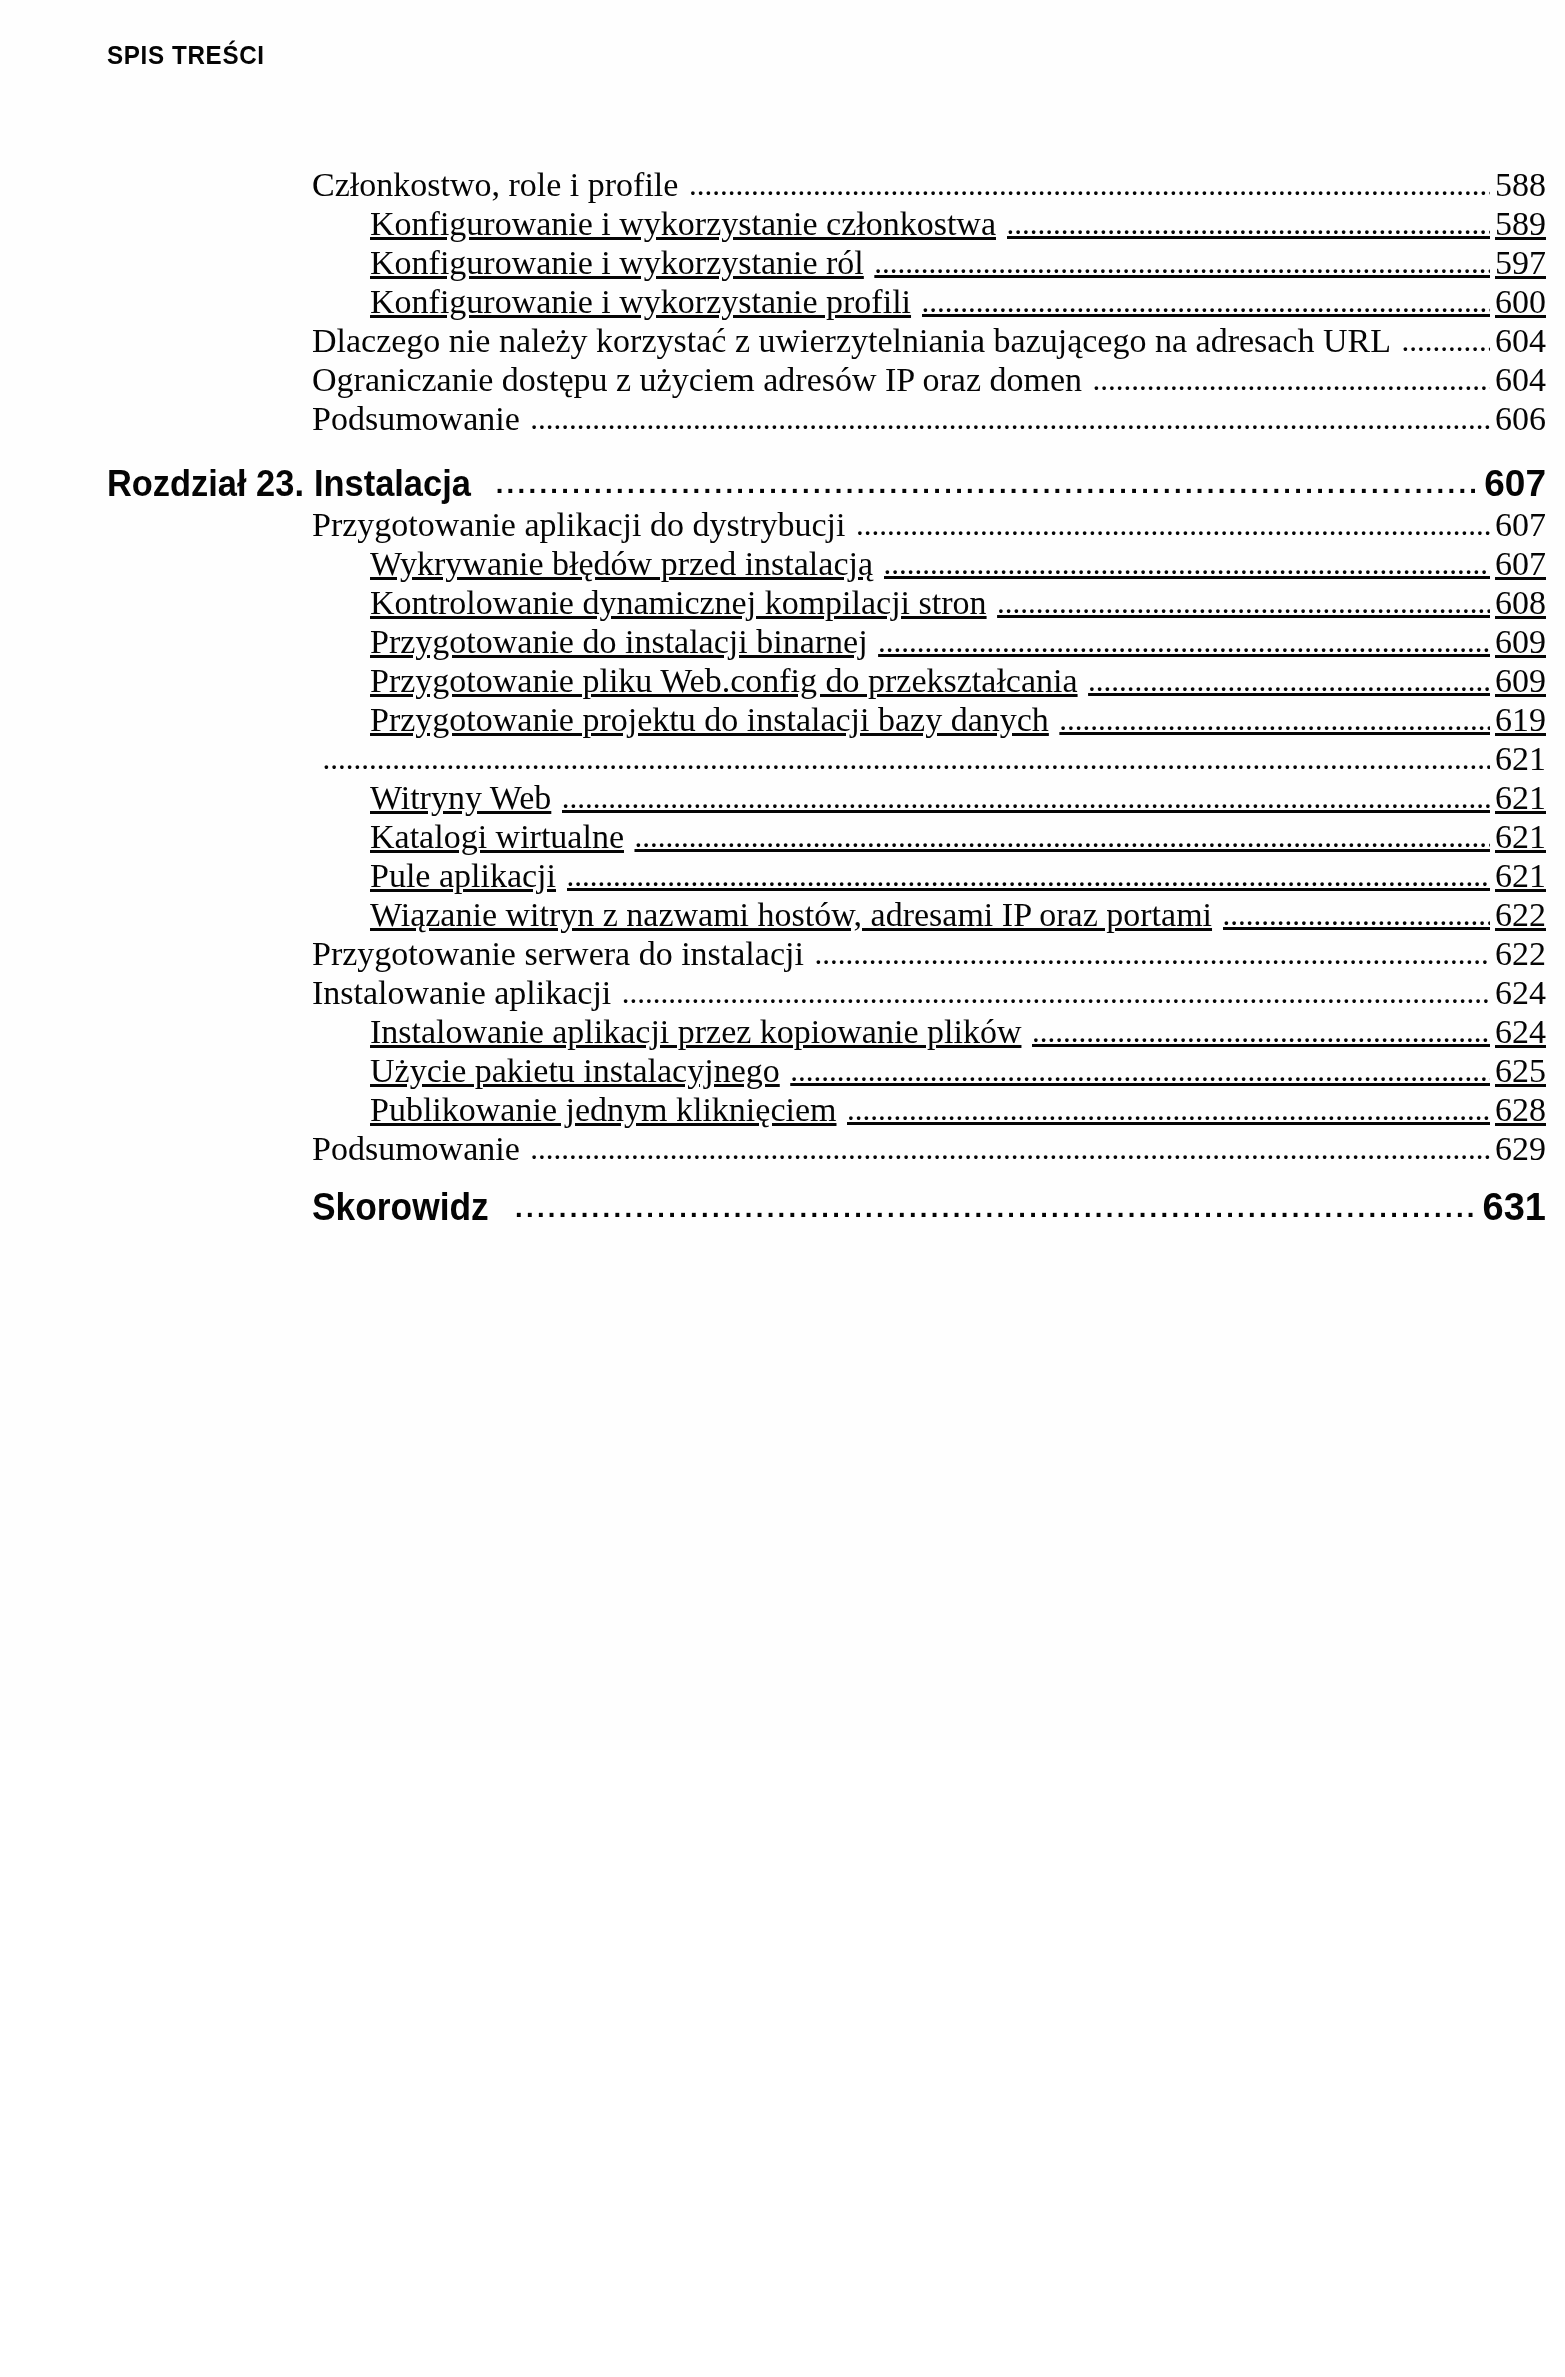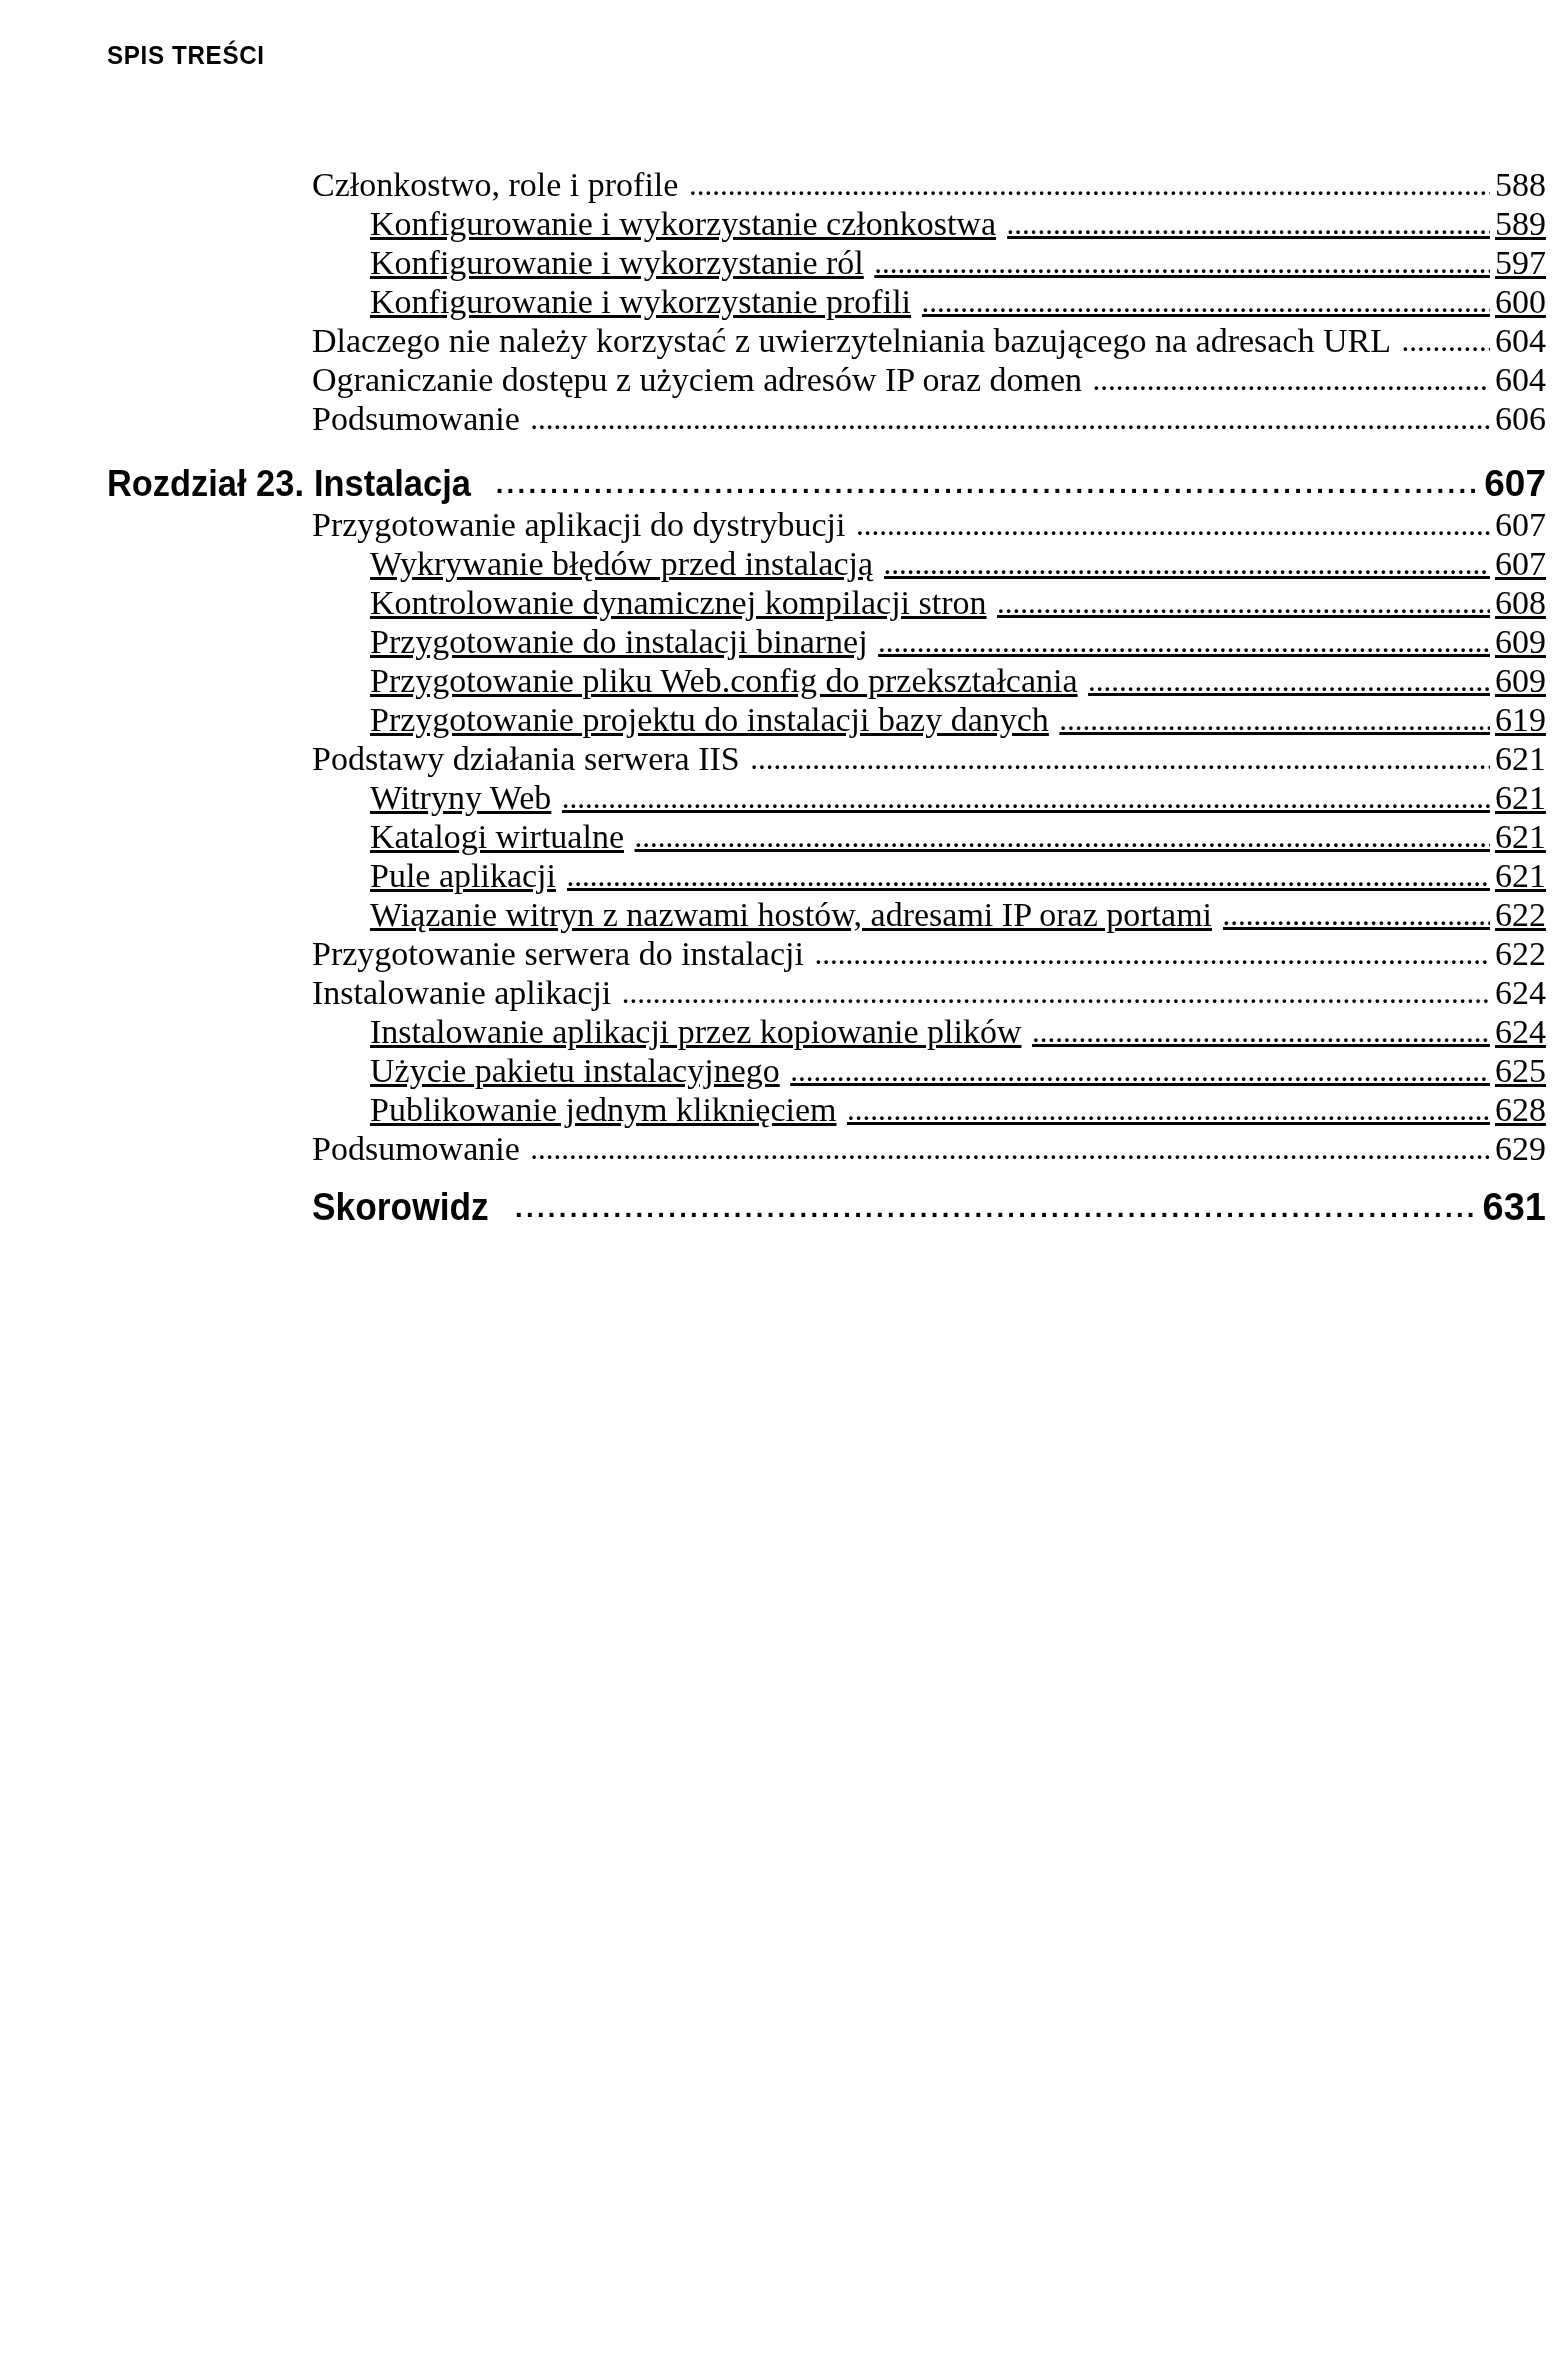--- a/index.html
+++ b/index.html
@@ -182,21 +182,20 @@
       <span class="label">Przygotowanie pliku Web.config do przekształcania</span>
         <span class="dots"></span>
         <span class="num">609</span>
     </div>
     <div class="row l2">
       <span class="label">Przygotowanie projektu do instalacji bazy danych</span>
         <span class="dots"></span>
         <span class="num">619</span>
     </div>
     <div class="row l1">
-      <span class="label">Podstawy działania serwera IIS</span>
         <span class="dots"></span>
         <span class="num">621</span>
     </div>
     <div class="row l2">
       <span class="label">Witryny Web</span>
         <span class="dots"></span>
         <span class="num">621</span>
     </div>
     <div class="row l2">
       <span class="label">Katalogi wirtualne</span>

